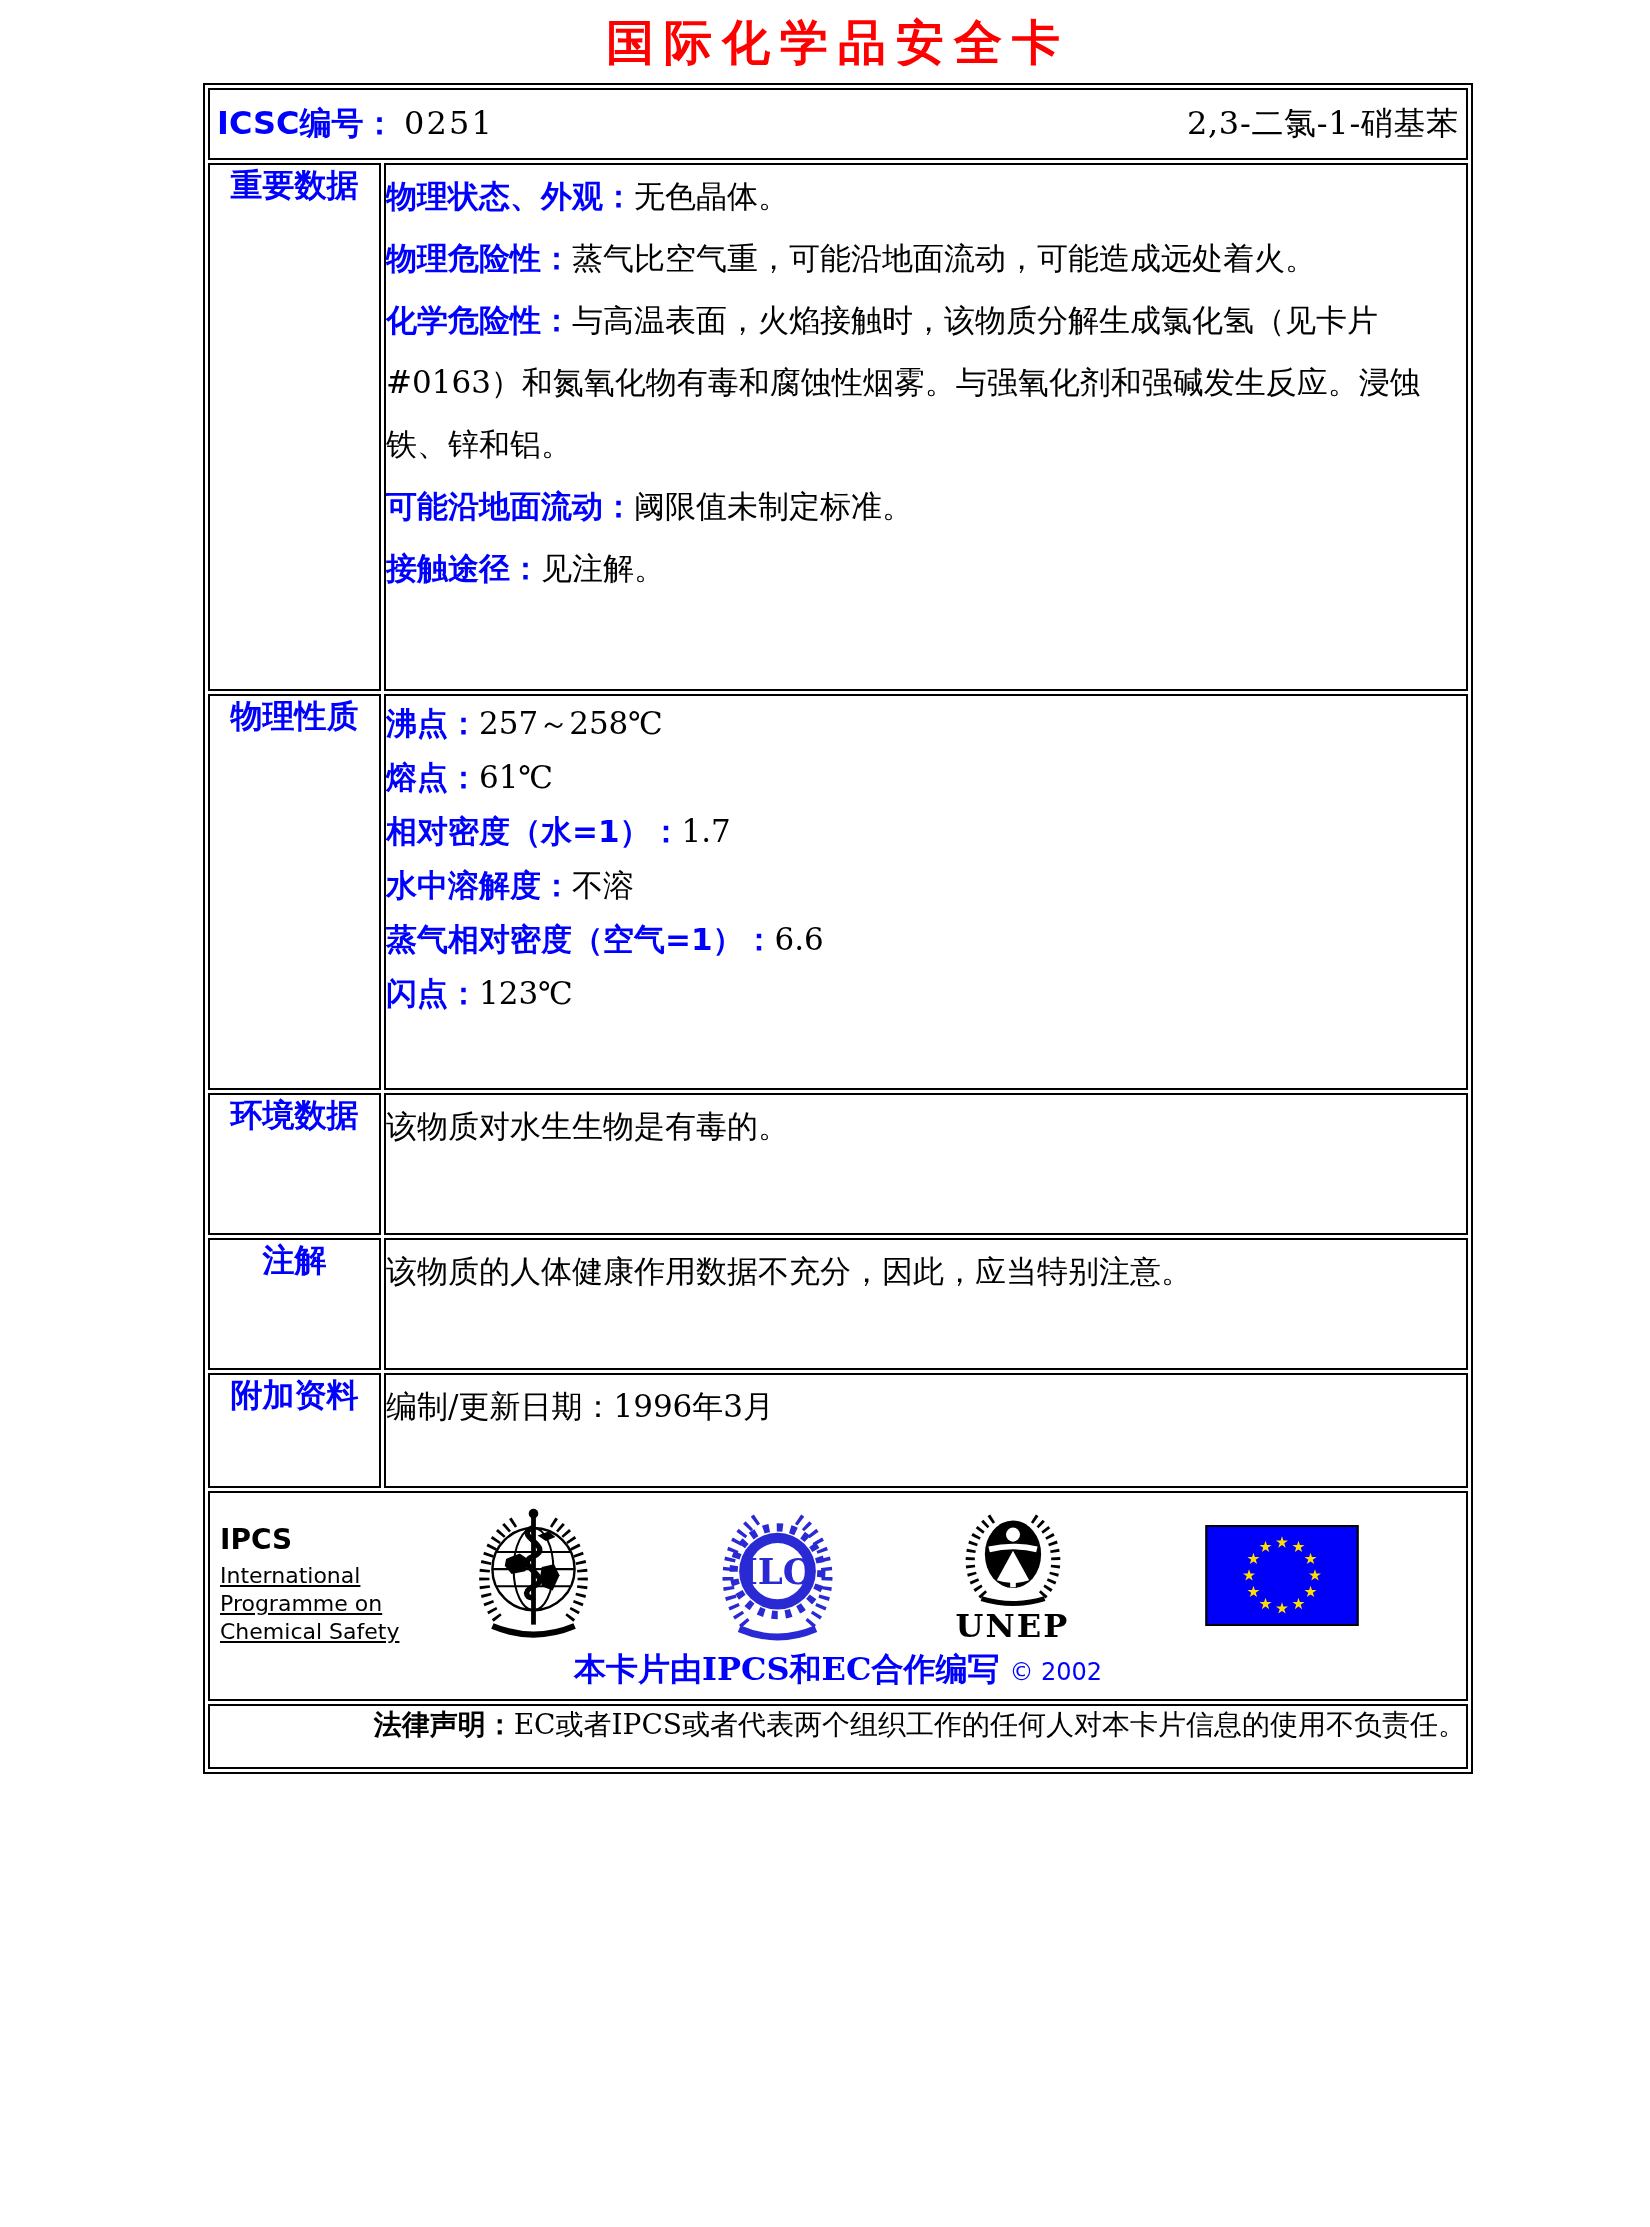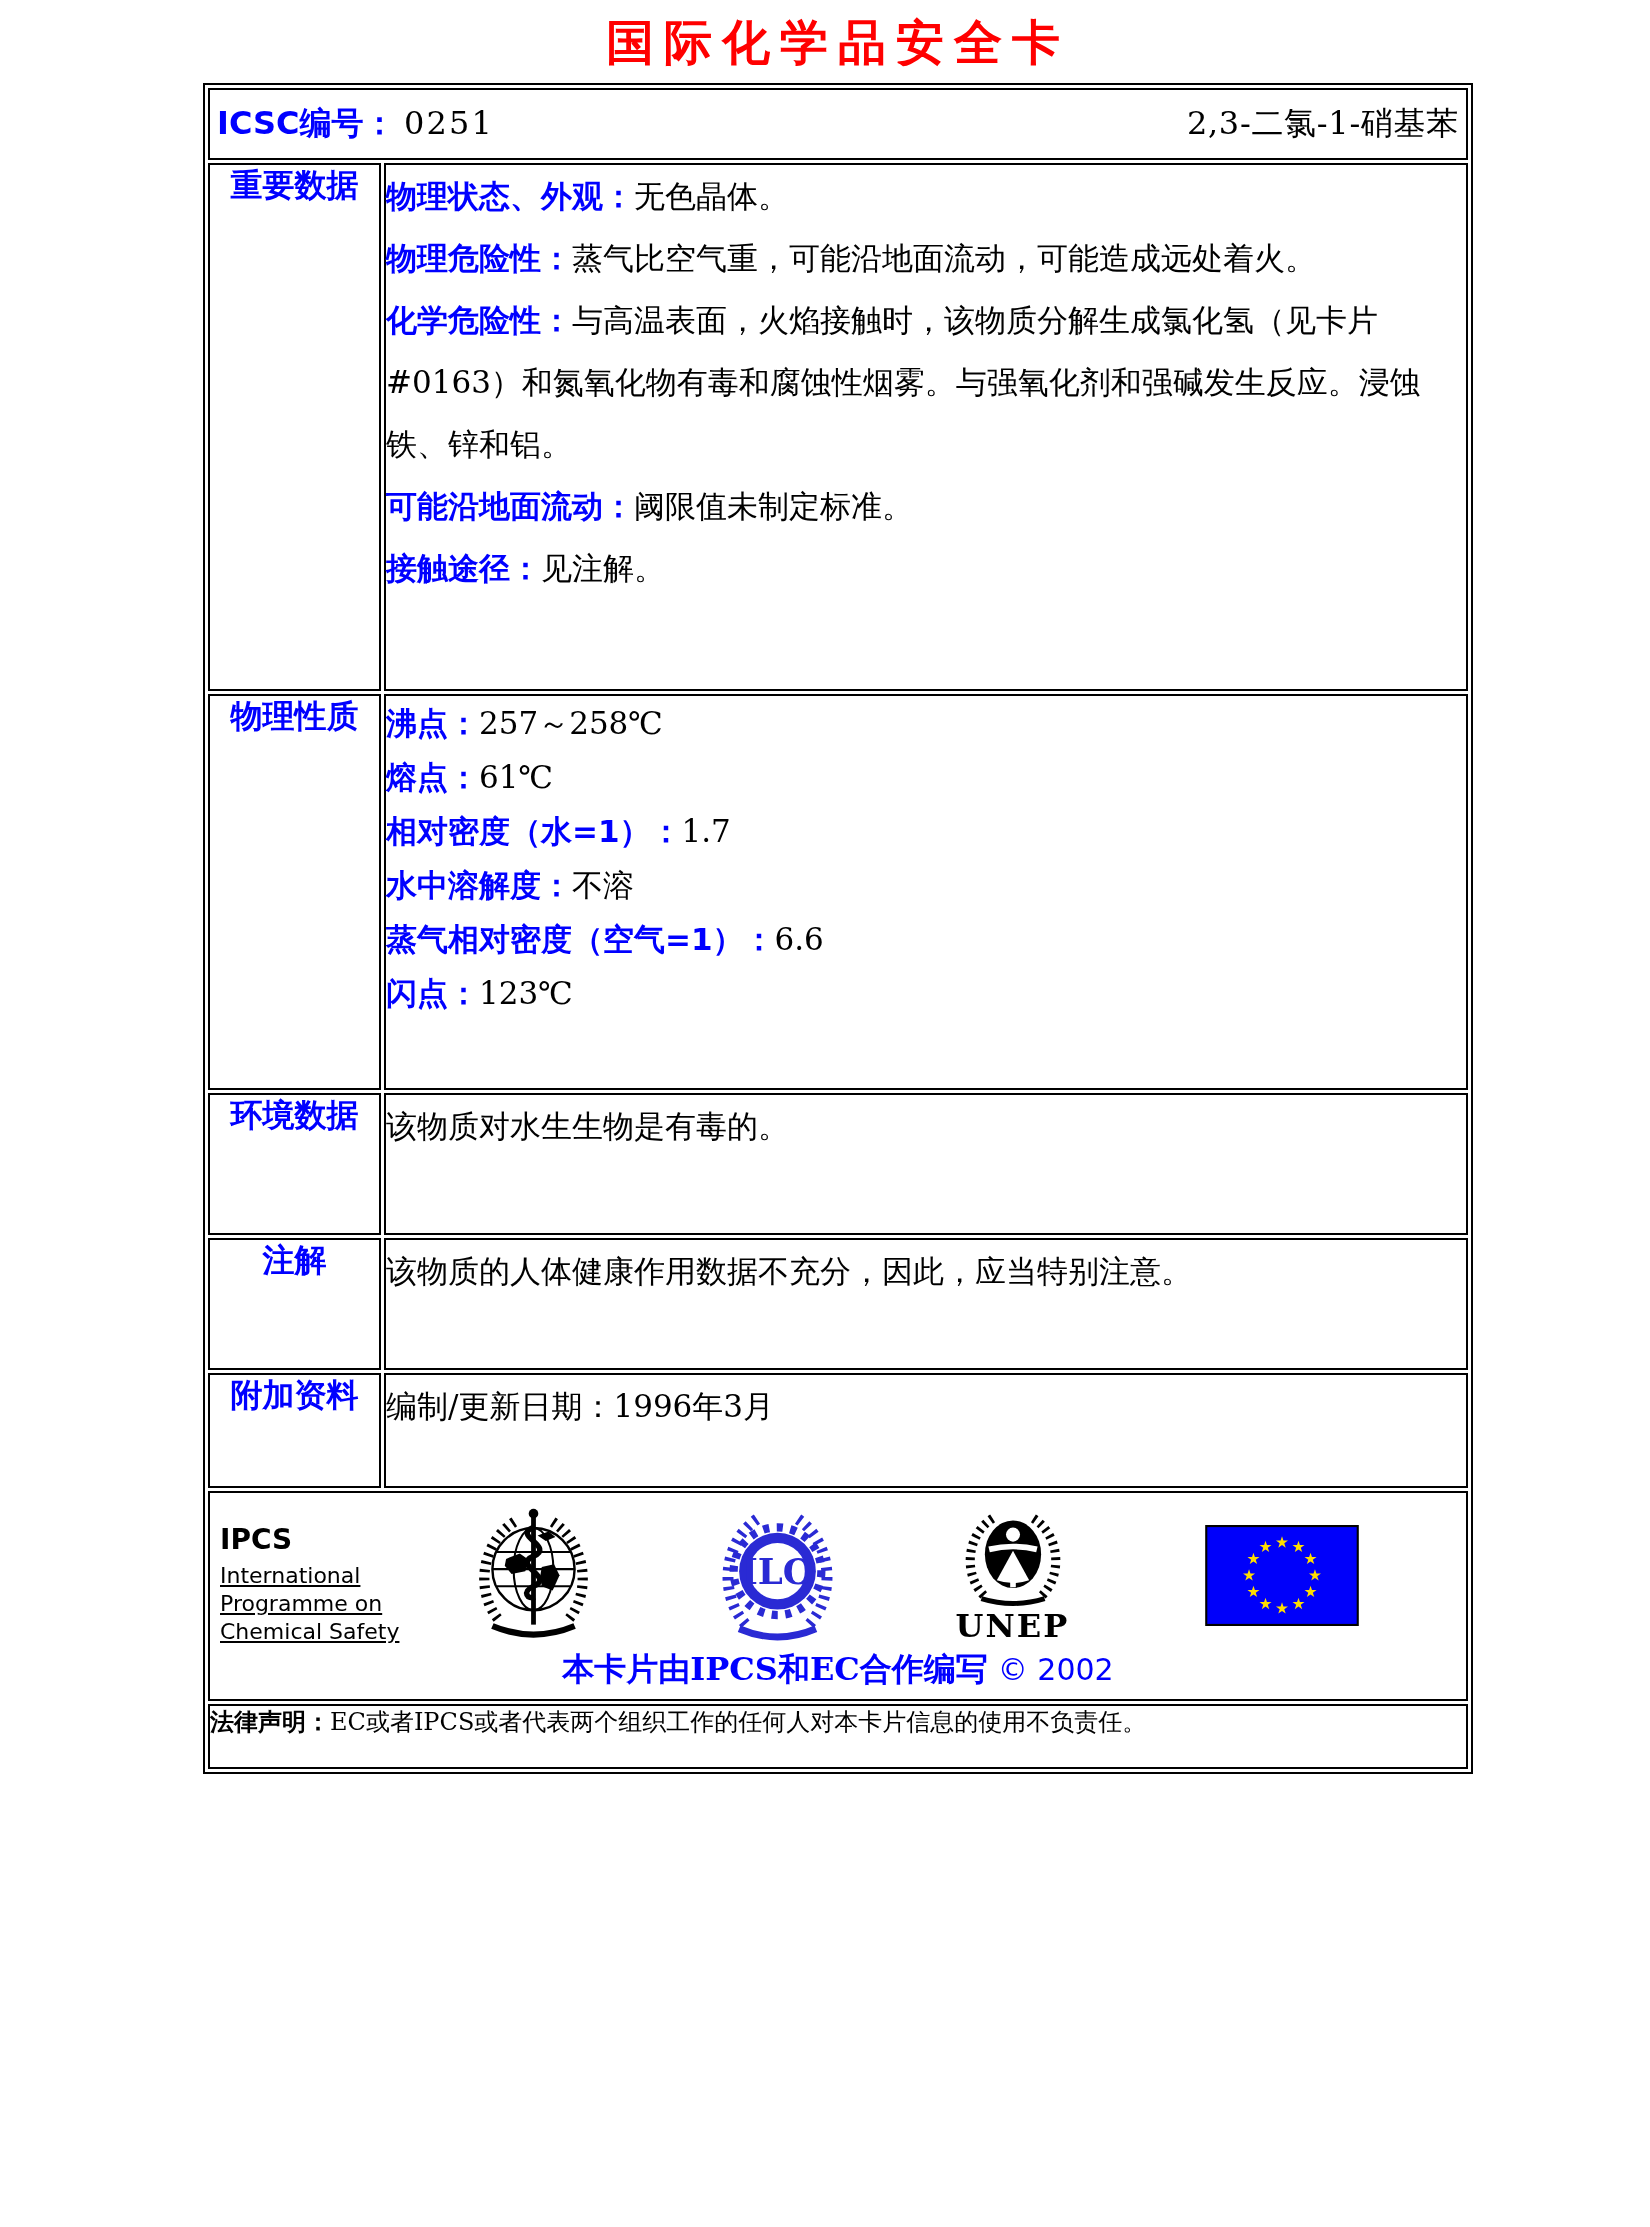--- a/index.html
+++ b/index.html
@@ -42,23 +42,23 @@
   .who-logo  { position:absolute; left:255px; top:11.3px; }
   .ilo-logo  { position:absolute; left:499px; top:11.3px; }
   .unep-block { position:absolute; left:741px; top:17px; width:123px; text-align:center; }
   .unep-caption { font-family:"DejaVu Serif","Liberation Serif",serif; font-weight:bold; font-size:32px; margin-top:-2.8px; letter-spacing:2.1px; }
   .eu-flag  { position:absolute; left:995px; top:32px; }
   .copyright {
     position:absolute; left:0; right:0; top:155px; text-align:center;
     color:#0000ff; font-size:32px; font-family:"DejaVu Sans","Liberation Sans",sans-serif; font-weight:bold;
   }
   .copyright .org { font-family:"DejaVu Serif","Liberation Serif",serif; }
-  .copyright .year { font-weight:normal; font-size:30px; padding-left:10px; }
-
-  td.legal-cell { height:61px; vertical-align:middle; padding:4.2px 8.5px; font-size:24px; }
+  .copyright .year { font-weight:normal; font-size:24px; padding-left:10px; }
+
+  td.legal-cell { height:61px; vertical-align:middle; padding:4.2px 8.5px; font-size:28px;text-align:right; }
   .legal-label { color:#000; font-family:"DejaVu Sans","Liberation Sans",sans-serif; font-weight:bold; }
 
   
   .r-important td { height:524px; }
   .r-physical td  { height:392px; }
   .r-env td       { height:138px; }
   .r-notes td     { height:128px; }
   .r-add td       { height:111px; }
 </style>
 </head>

